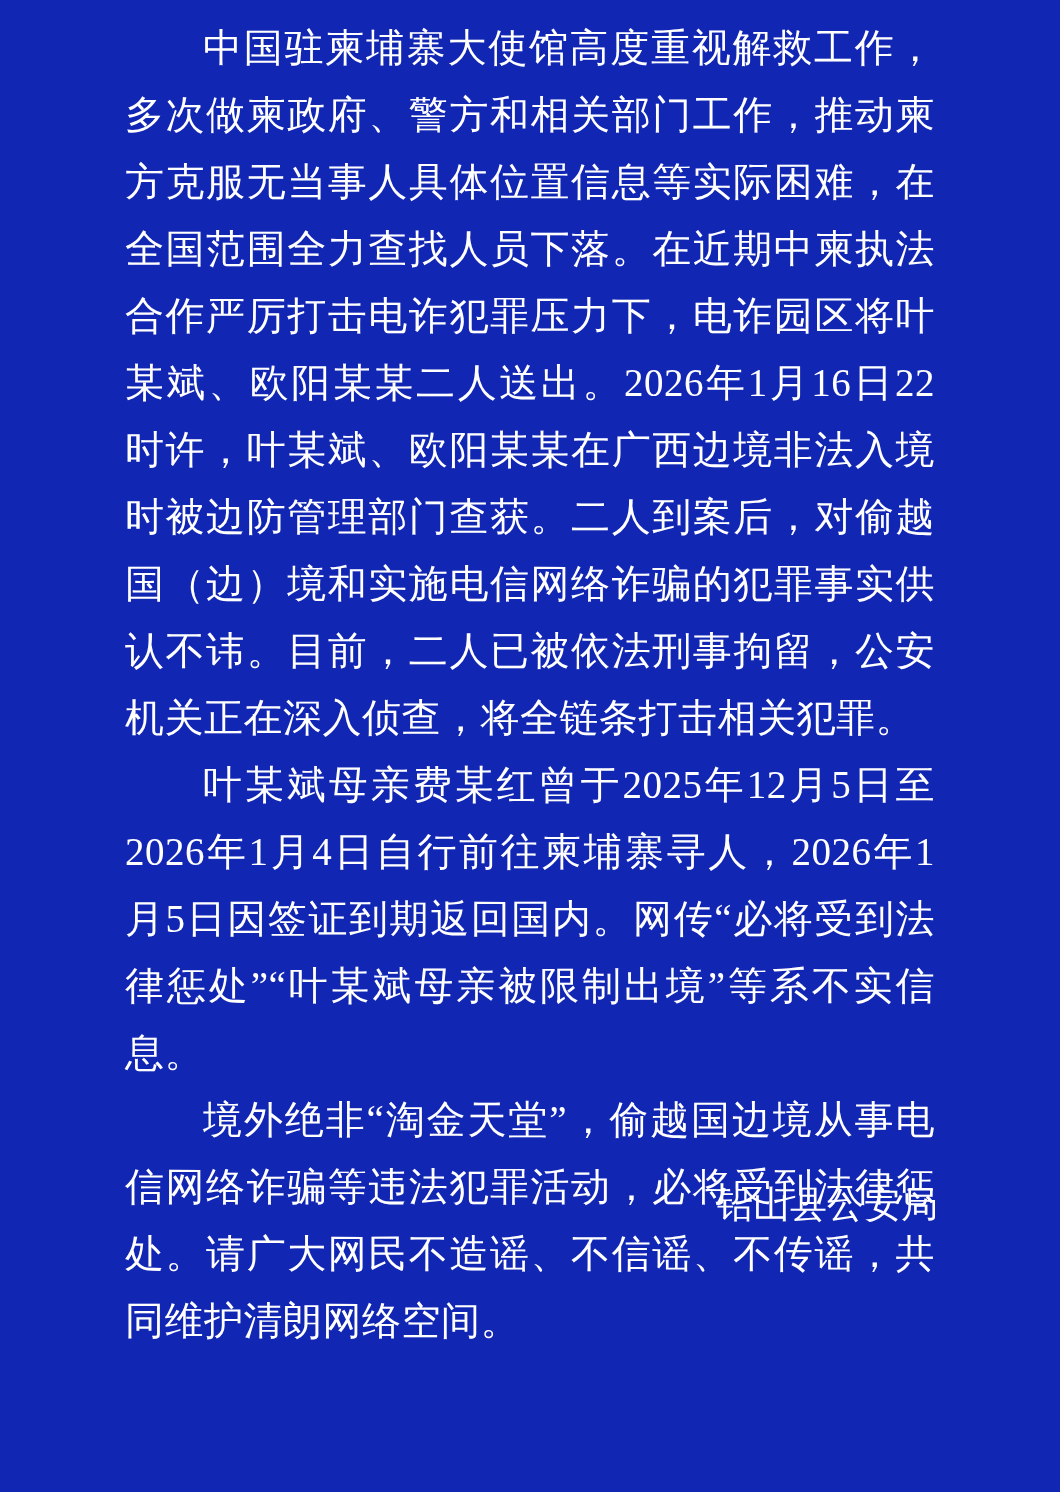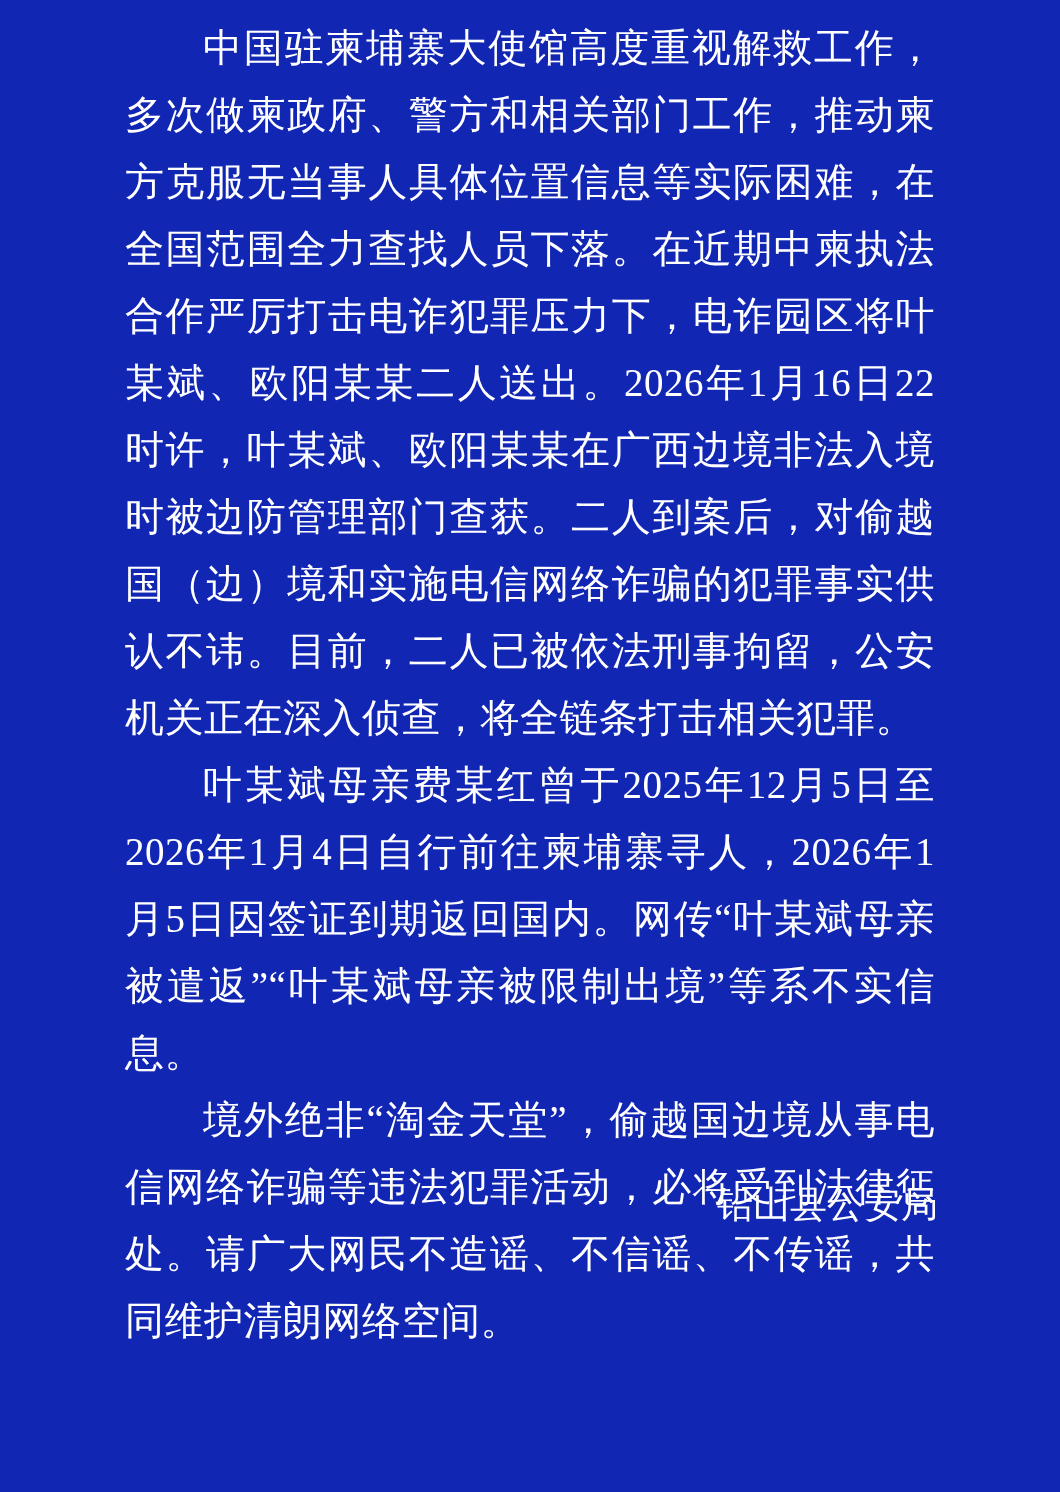--- a/index.html
+++ b/index.html
@@ -46,21 +46,21 @@
     white-space: nowrap;
   }
 </style>
 </head>
 <body>
 
 <div class="page">
 
   <div class="body-text">
     <p class="para">中国驻柬埔寨大使馆高度重视解救工作，多次做柬政府、警方和相关部门工作，推动柬方克服无当事人具体位置信息等实际困难，在全国范围全力查找人员下落。在近期中柬执法合作严厉打击电诈犯罪压力下，电诈园区将叶某斌、欧阳某某二人送出。2026年1月16日22时许，叶某斌、欧阳某某在广西边境非法入境时被边防管理部门查获。二人到案后，对偷越国（边）境和实施电信网络诈骗的犯罪事实供认不讳。目前，二人已被依法刑事拘留，公安机关正在深入侦查，将全链条打击相关犯罪。</p>
-    <p class="para">叶某斌母亲费某红曾于2025年12月5日至2026年1月4日自行前往柬埔寨寻人，2026年1月5日因签证到期返回国内。网传“叶某斌母亲被遣返”“叶某斌母亲被限制出境”等系不实信息。</p>
+    <p class="para">叶某斌母亲费某红曾于2025年12月5日至2026年1月4日自行前往柬埔寨寻人，2026年1月5日因签证到期返回国内。网传“必将受到法律惩处”“叶某斌母亲被限制出境”等系不实信息。</p>
     <p class="para">境外绝非“淘金天堂”，偷越国边境从事电信网络诈骗等违法犯罪活动，必将受到法律惩处。请广大网民不造谣、不信谣、不传谣，共同维护清朗网络空间。</p>
   </div>
 
   <div class="signature-block">
     <span class="sig-line">铅山县公安局</span>
   </div>
 
 </div>
 
 </body></html>

